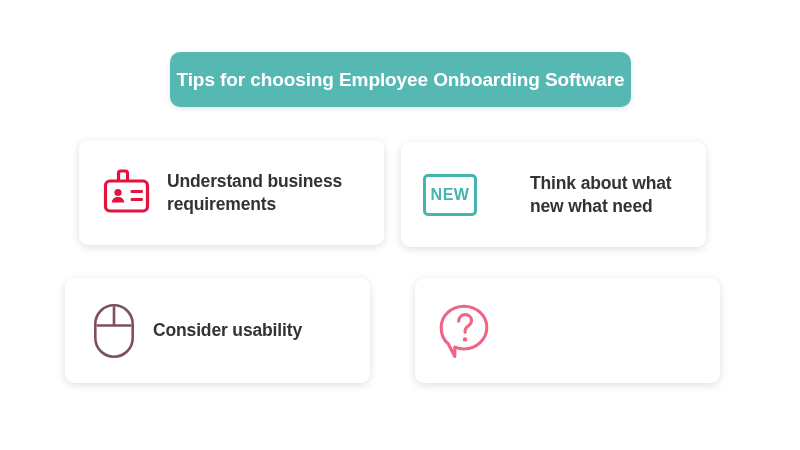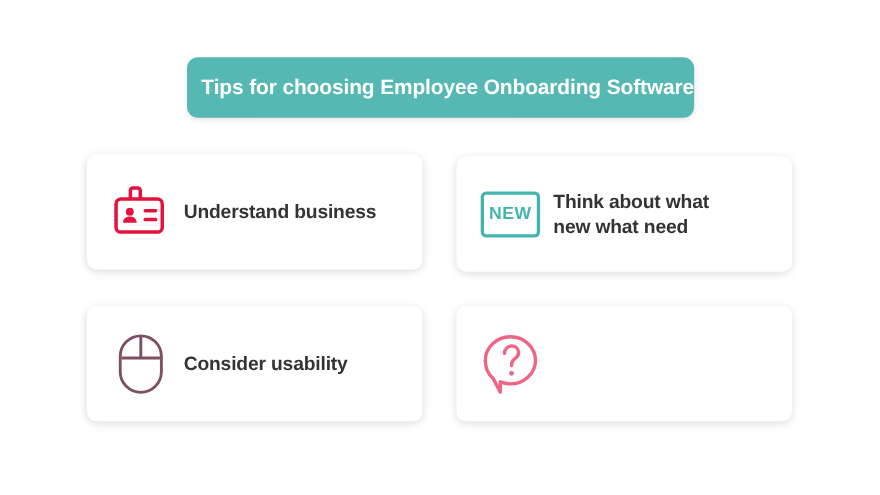--- a/index.html
+++ b/index.html
@@ -23,21 +23,21 @@
   .banner {
     position: absolute;
     left: 170px;
     top: 52px;
     width: 461px;
     height: 55px;
     background: #55b8b3;
     border-radius: 10px;
     display: flex;
     align-items: center;
-    justify-content: flex-end;
+    justify-content: center;
     box-shadow: 0 2px 5px rgba(0,0,0,0.10);
   }
   .banner-title {
     color: #ffffff;
     font-size: 19px;
     font-weight: bold;
     letter-spacing: -0.1px;
     white-space: nowrap;
   }
 
@@ -48,22 +48,22 @@
     height: 105px;
     background: #ffffff;
     border-radius: 9px;
     box-shadow: 0 2px 8px rgba(0,0,0,0.13);
     display: flex;
     align-items: center;
     box-sizing: border-box;
     padding-left: 18px;
   }
   .card-r1c1 { left: 79px;  top: 140px; }
-  .card-r1c2 { left: 415px; top: 142px; }
-  .card-r2c1 { left: 79px;  top: 278px; }
+  .card-r1c2 { left: 401px; top: 142px; gap: 41px; }
+  .card-r2c1 { left: 65px;  top: 278px; }
   .card-r2c2 { left: 415px; top: 278px; }
 
   .card-icon {
     width: 62px;
     min-width: 62px;
     height: 62px;
     display: flex;
     align-items: center;
     justify-content: center;
   }
@@ -109,20 +109,21 @@
         <rect x="15.5" y="2" width="9" height="15" rx="2.2" stroke="#e4123f" stroke-width="3.2" fill="#ffffff"></rect>
         <rect x="2.5" y="12" width="42" height="30" rx="4.5" stroke="#e4123f" stroke-width="3.2" fill="#ffffff"></rect>
         <circle cx="15" cy="23.5" r="3.6" fill="#e4123f"></circle>
         <path d="M8.8 33.5c0-3.6 2.8-5.6 6.2-5.6s6.2 2 6.2 5.6H8.8z" fill="#e4123f"></path>
         <rect x="27.5" y="21" width="12.5" height="3.1" rx="1.4" fill="#e4123f"></rect>
         <rect x="27.5" y="29" width="12.5" height="3.1" rx="1.4" fill="#e4123f"></rect>
       </svg>
     </div>
     <div class="card-text">
       <div>Understand business</div>
+      <div>requirements</div>
     </div>
   </div>
 
   <div class="card card-r1c2">
     <div class="card-icon">
       <div class="new-box">
         <span>NEW</span>
       </div>
     </div>
     <div class="card-text">

